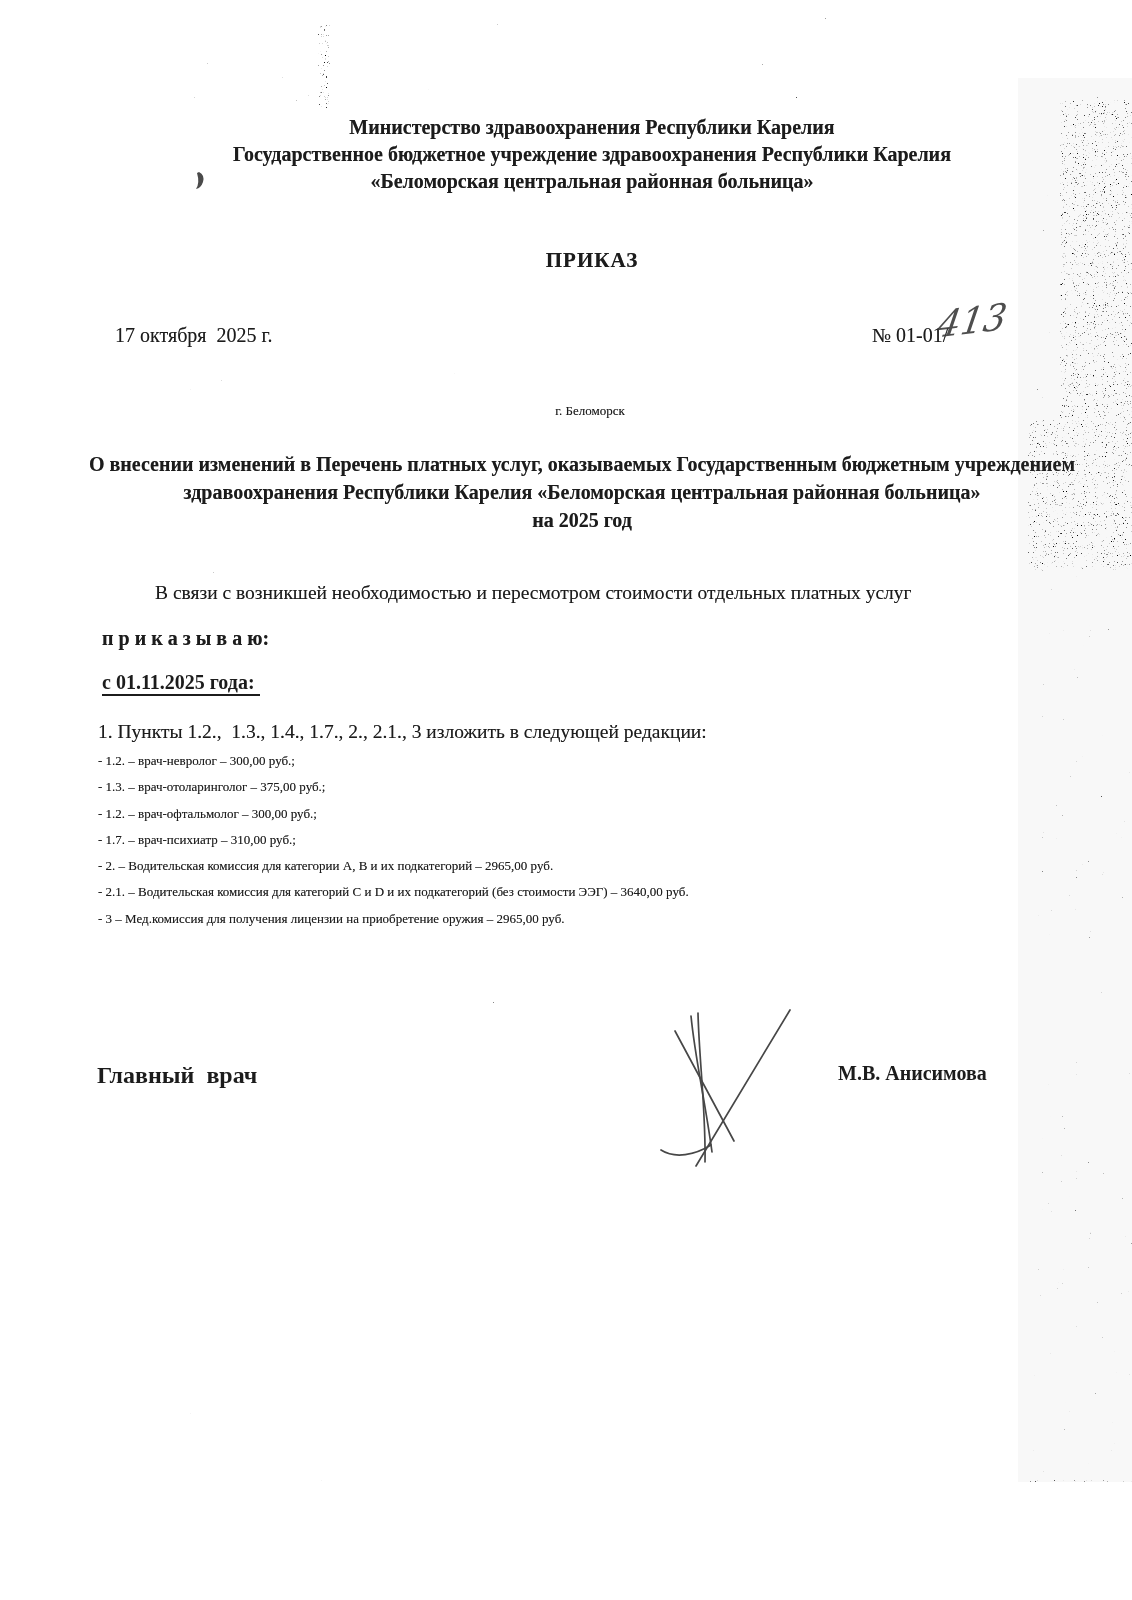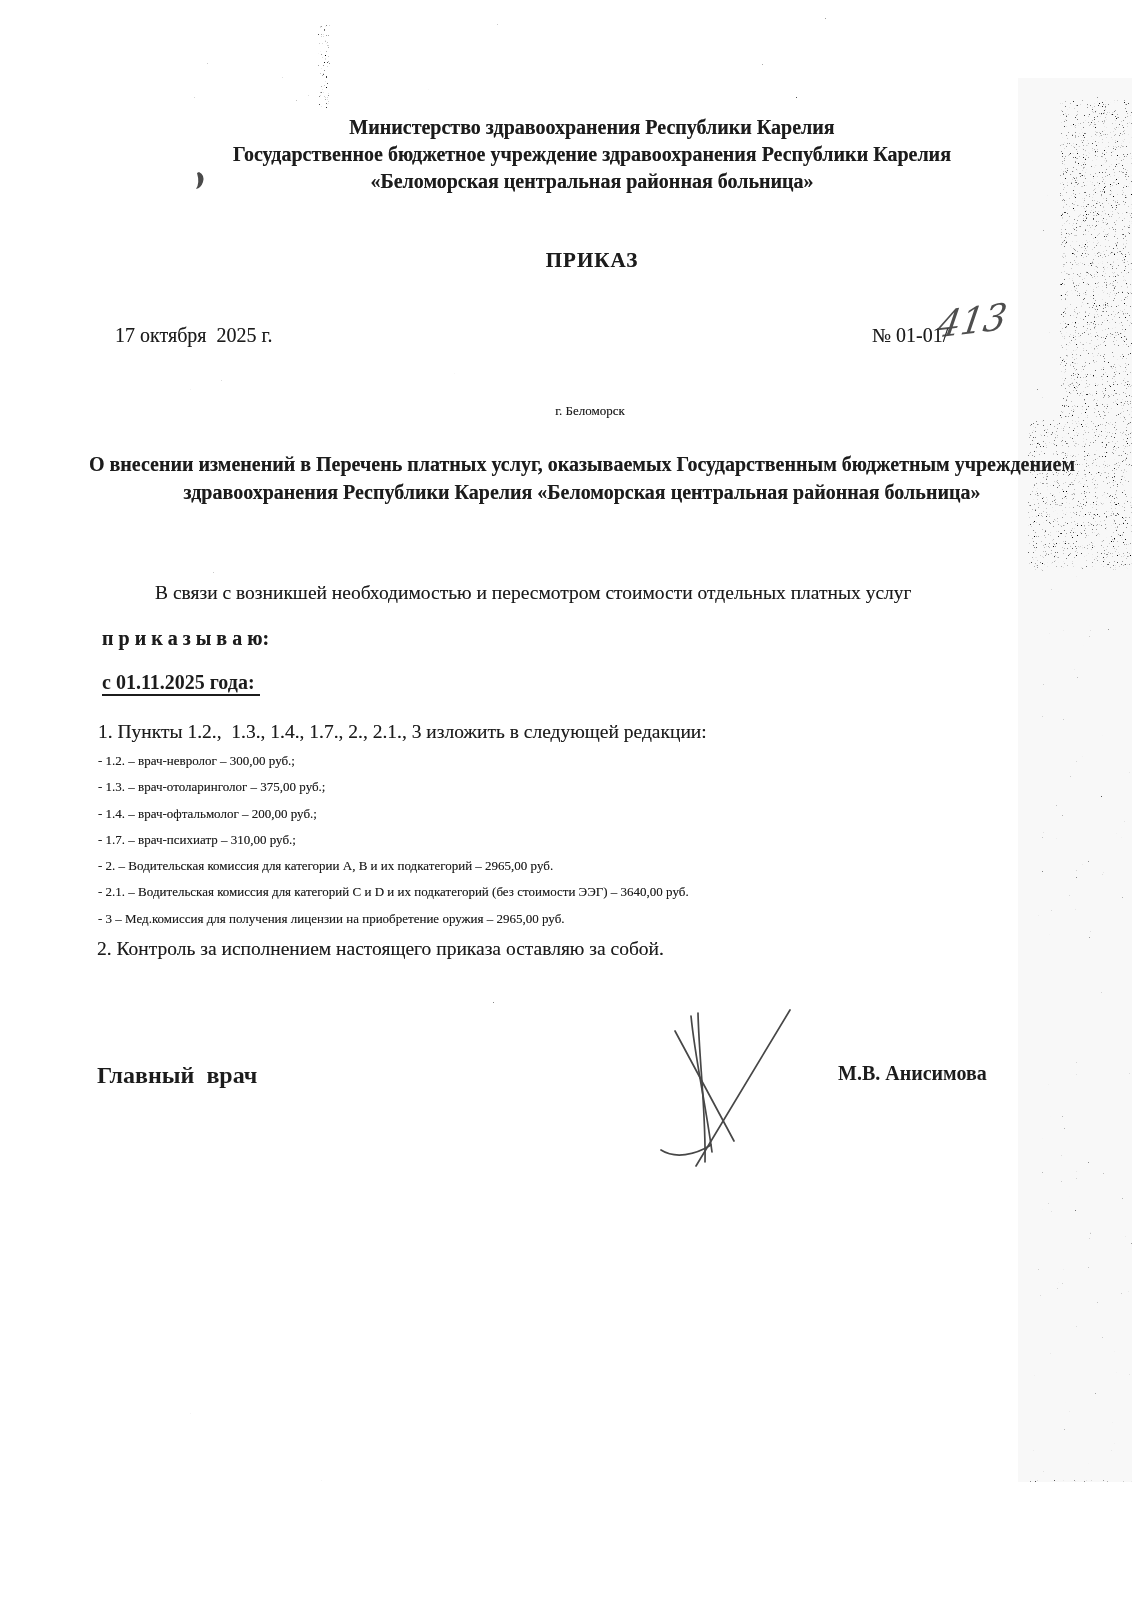--- a/index.html
+++ b/index.html
@@ -72,43 +72,43 @@
   <div class="abs" id="doc-type">ПРИКАЗ</div>
 
   <div class="abs pre body-text" id="date-line">17 октября  2025 г.</div>
   <div class="abs pre body-text" id="num-line">№ 01-01/</div>
   <div class="abs" id="num-hand">413</div>
 
   <div class="abs body-text" id="city">г. Беломорск</div>
 
   <div class="abs" id="subject">
     <div>О внесении изменений в Перечень платных услуг, оказываемых Государственным бюджетным учреждением здравоохранения Республики Карелия «Беломорская центральная районная больница»</div>
+    <div>на 2025 год</div>
   </div>
 
   <div class="abs pre body-text" id="intro">В связи с возникшей необходимостью и пересмотром стоимости отдельных платных услуг</div>
 
   <div class="abs pre body-text" id="order-word">п р и к а з ы в а ю:</div>
 
   <div class="abs" id="effective">
     <span class="pre">с 01.11.2025 года:</span>
   </div>
 
   <div class="abs pre body-text" id="item1">1. Пункты 1.2.,  1.3., 1.4., 1.7., 2., 2.1., 3 изложить в следующей редакции:</div>
 
   <div class="abs body-text" id="changes">
     <div class="line">- 1.2. – врач-невролог – 300,00 руб.;</div>
     <div class="line">- 1.3. – врач-отоларинголог – 375,00 руб.;</div>
-    <div class="line">- 1.4. – врач-офтальмолог – 200,00 руб.;</div>
+    <div class="line">- 1.2. – врач-офтальмолог – 300,00 руб.;</div>
     <div class="line">- 1.7. – врач-психиатр – 310,00 руб.;</div>
     <div class="line">- 2. – Водительская комиссия для категории А, В и их подкатегорий – 2965,00 руб.</div>
     <div class="line">- 2.1. – Водительская комиссия для категорий С и D и их подкатегорий (без стоимости ЭЭГ) – 3640,00 руб.</div>
     <div class="line">- 3 – Мед.комиссия для получения лицензии на приобретение оружия – 2965,00 руб.</div>
   </div>
 
-  <div class="abs pre body-text" id="item2">2. Контроль за исполнением настоящего приказа оставляю за собой.</div>
 
   <div class="abs pre" id="sig-pos">Главный  врач</div>
   <div class="abs pre" id="sig-name">М.В. Анисимова</div>
 
   <svg id="sig-svg" width="150" height="175" viewBox="0 0 150 175">
     <g fill="none" stroke="#2e2e2e" stroke-width="1.7" stroke-linecap="round" opacity="0.88">
       <path d="M36,16 C40,58 50,100 57,152"></path>
       <path d="M43,13 C44,58 51,112 50,162"></path>
       <path d="M135,10 L41,166"></path>
       <path d="M20,31 L79,141"></path>

